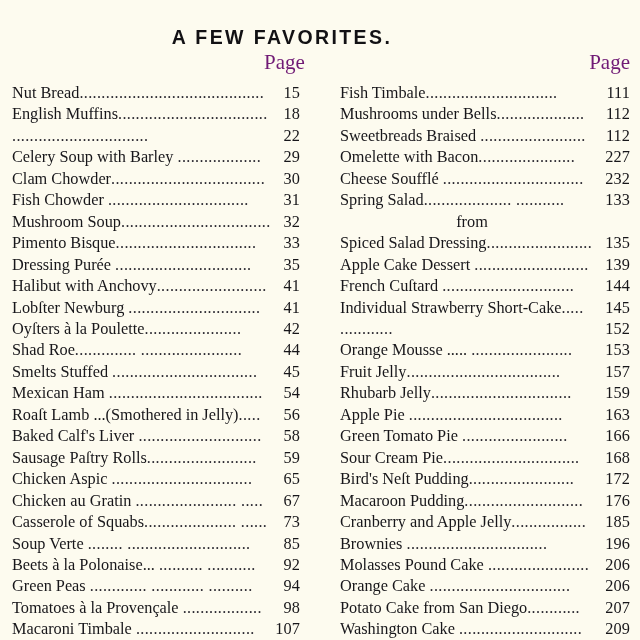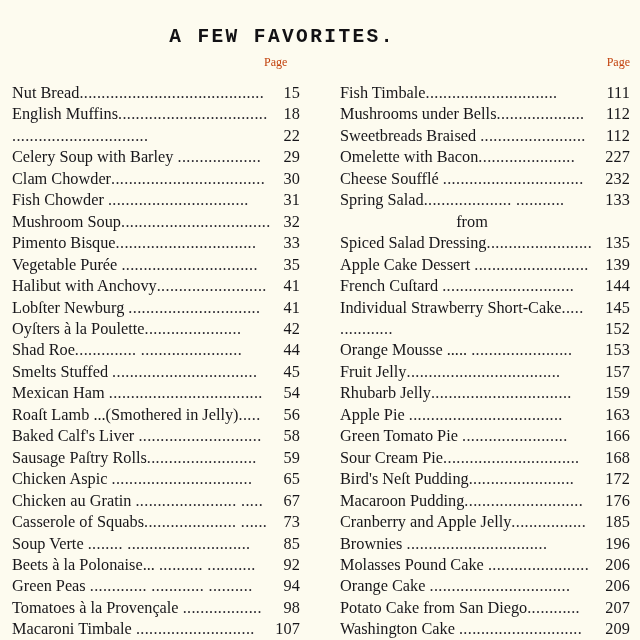--- a/index.html
+++ b/index.html
@@ -21,38 +21,38 @@
     background: #fdfbef;
   }
 
   
   .title {
     position: absolute;
     top: 26px;
     left: 0;
     width: 564px;
     text-align: center;
-    font-family: Liberation Mono, monospace;
+    font-family: Liberation Sans, sans-serif;
     font-weight: bold;
     font-size: 19.5px;
     letter-spacing: 2.4px;
     color: #121114;
   }
 
   
   .col {
     position: absolute;
     top: 52px;
   }
   .col-left  { left: 12px;  width: 288px; }
   .col-right { left: 340px; width: 290px; }
 
   .page-head {
-    font-size: 12px;
-    color: #c2410c;
+    font-size: 21px;
+    color: #701a75;
     height: 30px;
     line-height: 20px;
   }
   .col-left  .page-head { text-align: left; padding-left: 252px; }
   .col-right .page-head { text-align: right; padding-right: 0px; }
 
   
   .entries {
     margin-top: 0px;
   }
@@ -101,21 +101,21 @@
     <div class="page-head">Page</div>
     <div class="entries">
         <div class="entry"><span class="name">Nut Bread</span><span class="leader">..........................................</span><span class="num">15</span></div>
         <div class="entry"><span class="name">English Muffins</span><span class="leader">..................................</span><span class="num">18</span></div>
         <div class="entry"><span class="leader">...............................</span><span class="num">22</span></div>
         <div class="entry"><span class="name">Celery Soup with Barley </span><span class="leader">...................</span><span class="num">29</span></div>
         <div class="entry"><span class="name">Clam Chowder</span><span class="leader">...................................</span><span class="num">30</span></div>
         <div class="entry"><span class="name">Fish Chowder </span><span class="leader">................................</span><span class="num">31</span></div>
         <div class="entry"><span class="name">Mushroom Soup</span><span class="leader"> ..................................</span><span class="num">32</span></div>
         <div class="entry"><span class="name">Pimento Bisque</span><span class="leader">................................</span><span class="num">33</span></div>
-        <div class="entry"><span class="name">Vegetable Purée </span><span class="leader">...............................</span><span class="num">35</span></div>
+        <div class="entry"><span class="name">Dressing Purée </span><span class="leader">...............................</span><span class="num">35</span></div>
         <div class="entry"><span class="name">Halibut with Anchovy</span><span class="leader">.........................</span><span class="num">41</span></div>
         <div class="entry"><span class="name">Lobſter Newburg </span><span class="leader">..............................</span><span class="num">41</span></div>
         <div class="entry"><span class="name">Oyſters à la Poulette</span><span class="leader">......................</span><span class="num">42</span></div>
         <div class="entry"><span class="name">Shad Roe</span><span class="leader">.............. .......................</span><span class="num">44</span></div>
         <div class="entry"><span class="name">Smelts Stuffed </span><span class="leader">.................................</span><span class="num">45</span></div>
         <div class="entry"><span class="name">Mexican Ham </span><span class="leader">...................................</span><span class="num">54</span></div>
         <div class="entry"><span class="name">Roaſt Lamb ...(Smothered in Jelly)</span><span class="leader">.....</span><span class="num">56</span></div>
         <div class="entry"><span class="name">Baked Calf's Liver </span><span class="leader">............................</span><span class="num">58</span></div>
         <div class="entry"><span class="name">Sausage Paſtry Rolls</span><span class="leader">.........................</span><span class="num">59</span></div>
         <div class="entry"><span class="name">Chicken Aspic </span><span class="leader">................................</span><span class="num">65</span></div>

